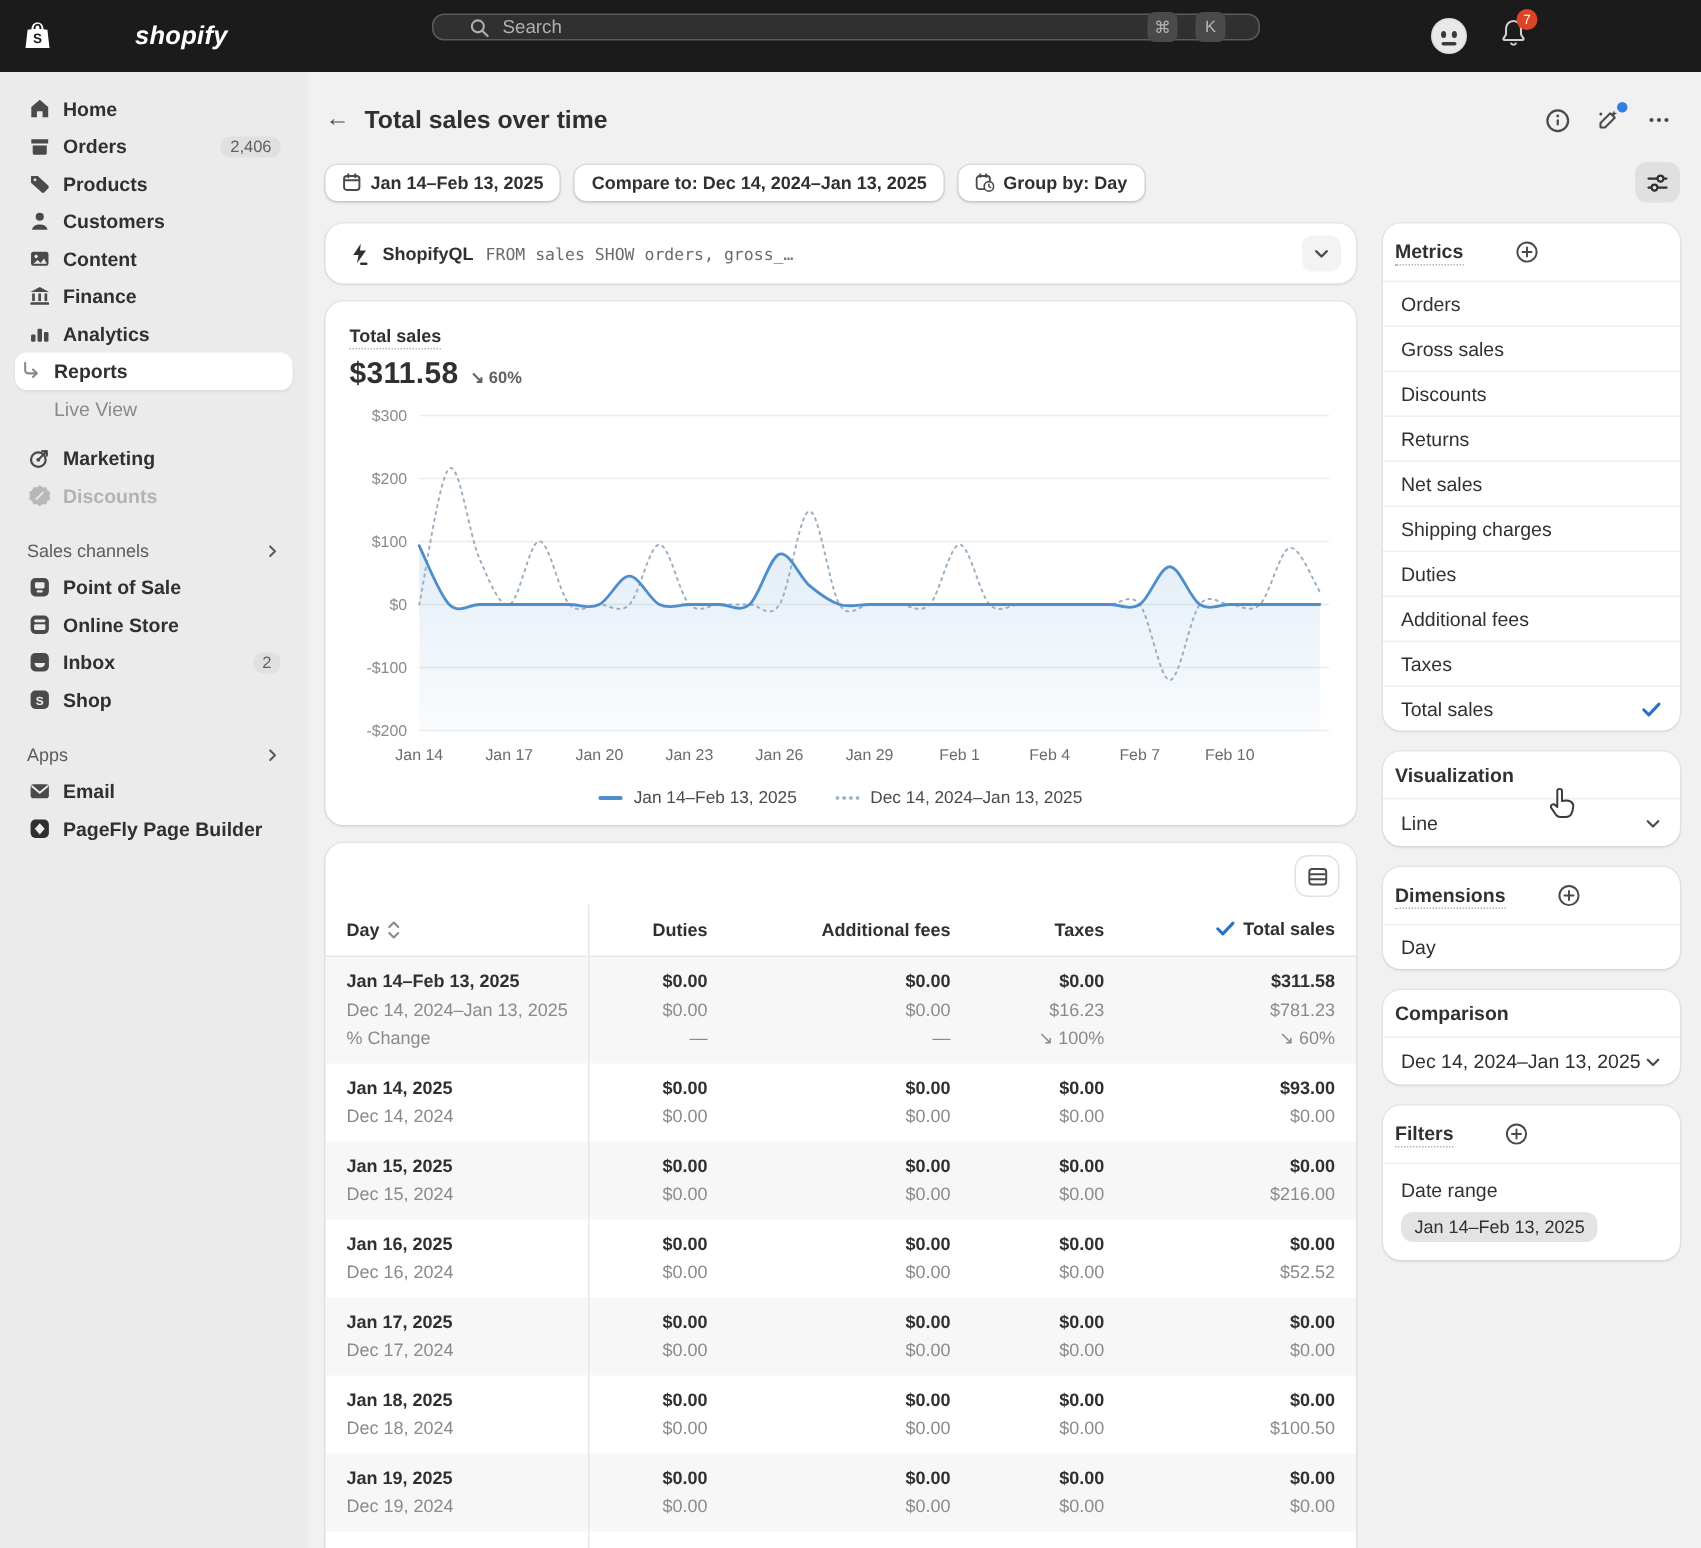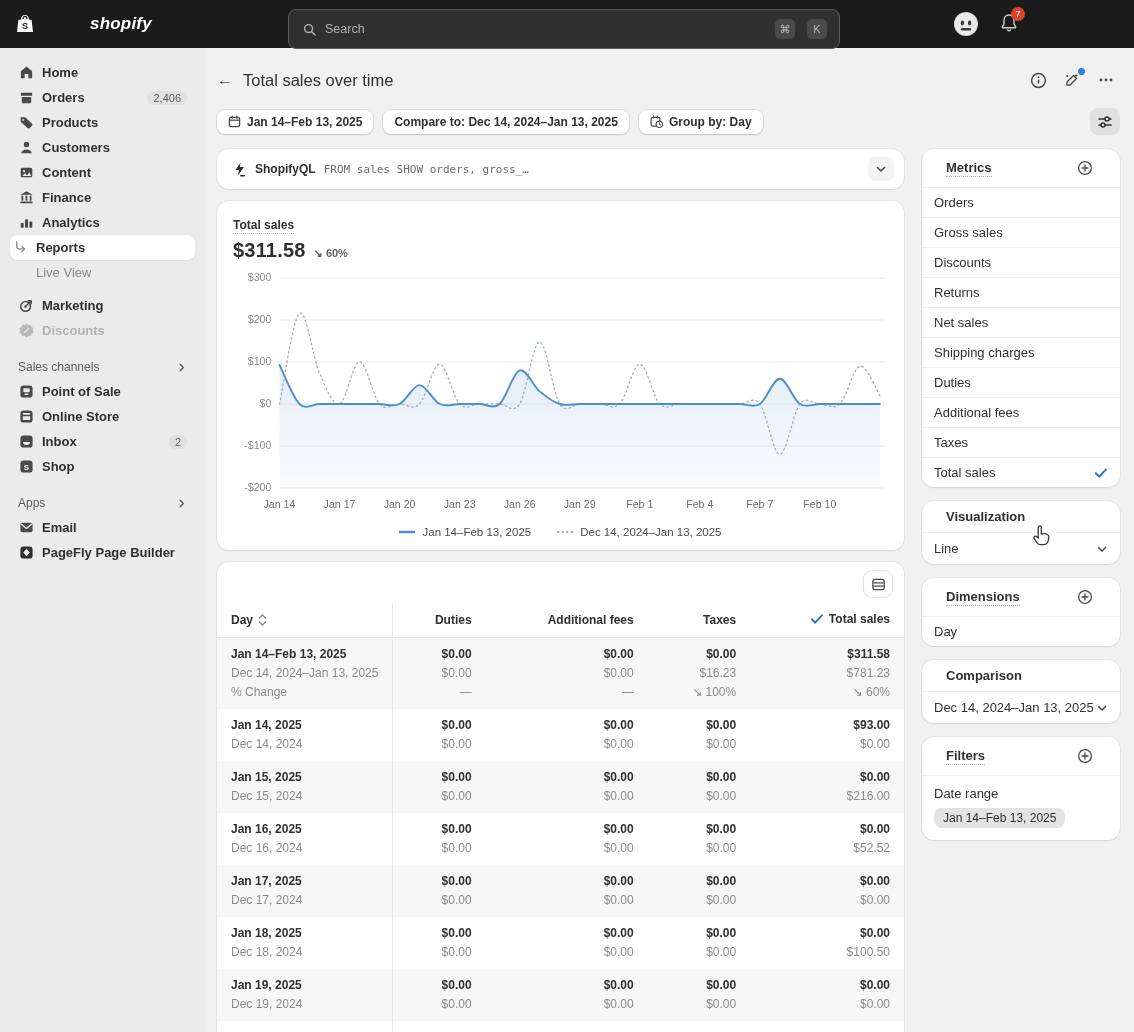--- a/index.html
+++ b/index.html
@@ -3,22 +3,22 @@
 <meta charset="utf-8">
 <style>
   * { margin:0; padding:0; box-sizing:border-box; }
   html,body { width:1134px; height:1032px; overflow:hidden; }
   body { font-family:"Liberation Sans", sans-serif; background:#f1f1f1; color:#303030; position:relative; }
 
   
   .topbar { height:48px; background:#1b1b1b; display:flex; align-items:center; position:relative; }
   .brand { display:flex; align-items:center; gap:6px; padding-left:14px; }
   .brand-word { color:#fff; font-size:17px; font-weight:700; font-style:italic; letter-spacing:.2px;margin-left:48px; }
-  .searchbox { position:absolute; left:288px; width:552px; height:40px; top:9px; background:#303030;
-    border:1px solid #5b5b5b; border-radius:8px; display:flex; align-items:center; padding:0 12px; gap:8px; }
+  .searchbox { position:absolute; left:288px; width:552px; height:18px; top:9px; background:#303030;
+    border:1px solid #5b5b5b; border-radius:8px; display:flex; align-items:center; padding:0 22px; gap:8px; }
   .searchbox .ph { color:#b0b0b0; font-size:12.5px; flex:1; }
   .kbd { background:#4a4a4a; color:#b7b7b7; border-radius:5px; font-size:11px; min-width:20px; height:20px;
     display:inline-flex; align-items:center; justify-content:center; padding:0 4px; margin-left:4px; }
   .top-right { position:absolute; right:116px; display:flex; align-items:center; gap:22px; }
   .avatar { width:24px; height:24px; border-radius:50%; background:#dcdcdc; position:relative; overflow:hidden; }
   .bellwrap { position:relative; }
   .badge-dot { position:absolute; top:-6px; right:-7px; background:#dd4327; color:#fff; font-size:9px;
     border-radius:8px; min-width:14px; height:14px; display:flex; align-items:center; justify-content:center; padding:0 3px; }
 
   
@@ -37,21 +37,21 @@
   .nav-item.disabled { color:#b3b3b3; }
   .nav-item.disabled svg path, .nav-item.disabled svg rect, .nav-item.disabled svg circle { fill:#b8b8b8 !important; stroke:#b8b8b8 !important; }
   .nav-gap { height:8px; }
   .sec-head { display:flex; align-items:center; justify-content:space-between; font-size:12px; color:#5c5c5c;
     font-weight:500; padding:0 8px; height:24px; margin-top:12px; }
   .nicon { width:16px; height:16px; flex:none; display:flex; align-items:center; justify-content:center; }
 
   
   .page-head { display:flex; align-items:center; margin-top:19px; }
   .back-btn { font-size:16px; color:#4a4a4a; width:26px; cursor:pointer; }
-  .page-title { font-size:16.5px; font-weight:400; color:#303030; }
+  .page-title { font-size:16.5px; font-weight:700; color:#303030; }
   .head-actions { margin-left:auto; display:flex; gap:6px; }
   .hbtn { width:28px; height:26px; border-radius:8px; display:flex; align-items:center; justify-content:center;
     cursor:pointer; position:relative; }
   .blue-dot { position:absolute; top:1px; right:1px; width:7px; height:7px; background:#2f80e0; border-radius:50%; }
 
   .chip-row { display:flex; align-items:center; gap:10px; margin-top:15px; }
   .chip { background:#fff; border-radius:8px; box-shadow:0 0 0 1px rgba(0,0,0,.07), 0 1px 2px rgba(0,0,0,.12);
     padding:5px 11px; font-size:12px; font-weight:600; color:#303030; display:flex; align-items:center; gap:6px; cursor:pointer; }
   .panel-toggle { margin-left:auto; width:30px; height:27px; background:#e0e0e0; border-radius:8px;
     display:flex; align-items:center; justify-content:center; cursor:pointer; }
@@ -91,21 +91,21 @@
   table.data td:first-child { text-align:left; border-right:1px solid #e7e7e7; }
   tr.striped { background:#f7f7f7; }
   .cl { line-height:19px; white-space:nowrap; }
   .cl.p { color:#303030; font-weight:600; }
   .cl.s { color:#8a8a8a; }
   .cl.c { color:#8a8a8a; }
   .th-inner { display:inline-flex; align-items:center; gap:5px; }
 
   
   .pcard { background:#fff; border-radius:12px; box-shadow:0 0 0 1px rgba(0,0,0,.045), 0 1px 2px rgba(0,0,0,.07); overflow:hidden; }
-  .phead { display:flex; align-items:center; justify-content:space-between; padding:8px 24px;gap:31px; }
+  .phead { display:flex; align-items:center; justify-content:flex-start; padding:8px 8px;gap:31px; }
   .phead .t { font-size:13px; font-weight:700; }
   .phead .t.dotted { border-bottom:1.5px dotted #b5b5b5; padding-bottom:1px; }
   .pitem { padding:7px 12px; font-size:13px; border-top:1px solid #efefef; display:flex; align-items:center; justify-content:space-between; cursor:pointer; }
   .pselect { padding:8px 12px; font-size:13px; border-top:1px solid #efefef; display:flex; align-items:center; justify-content:space-between; cursor:pointer; }
   .pbody { padding:6px 12px 12px 12px; border-top:1px solid #efefef; }
   .pfield { font-size:13px; margin:4px 0 7px 0; }
   .pchip { display:inline-block; background:#e3e3e3; border-radius:8px; padding:3px 9px; font-size:12px; color:#303030; cursor:pointer; }
   .iconbtn { width:22px; height:22px; display:flex; align-items:center; justify-content:center; cursor:pointer; }
 
   .cursor-hand { position:absolute; left:1032px; top:524px; z-index:50; pointer-events:none; }

